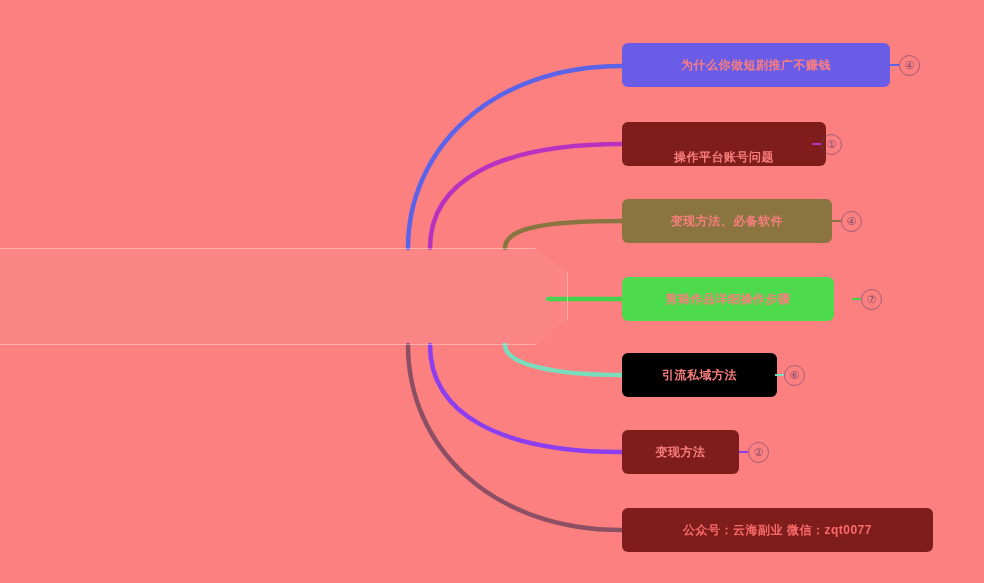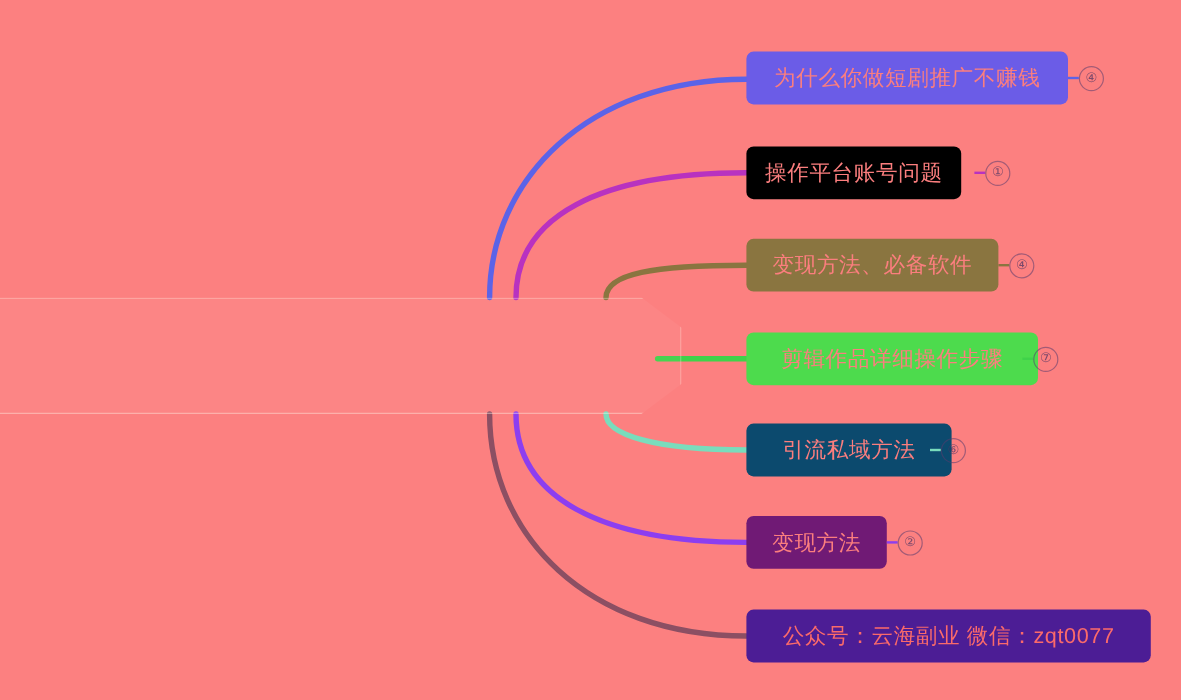--- a/index.html
+++ b/index.html
@@ -61,22 +61,22 @@
     position: absolute;
     box-sizing: border-box;
     border-radius: 6px;
     display: flex;
     align-items: center;
     justify-content: center;
     padding: 0 16px;
     height: 44px;
   }
   .node-label {
-    font-size: 18px;
-    font-weight: normal;
+    font-size: 12px;
+    font-weight: bold;
     white-space: nowrap;
     letter-spacing: 0.5px;
   }
   
   .badge {
     position: absolute;
     width: 19px;
     height: 19px;
     border-radius: 50%;
     border: 1.3px solid rgba(90, 60, 110, 0.55);
@@ -116,43 +116,43 @@
       <br>
     </div>
   </div>
 
   <div id="branch-layer">
       <div class="node" style="left: 622px; top: 43px; width: 268px; background: rgb(107, 92, 231);">
         <span class="node-label" style="color: rgb(251, 126, 126);">为什么你做短剧推广不赚钱</span>
       </div>
       <div class="badge-stub" style="left: 890px; top: 64px; background: rgb(91, 99, 232);"></div>
       <div class="badge" style="left: 899px; top: 55px;">④</div>
-      <div class="node" style="left: 622px; top: 122px; width: 179px; background: #000000;">
+      <div class="node" style="left: 622px; top: 122px; width: 204px; background: #7f1d1d; align-items: flex-end;">
         <span class="node-label" style="color: rgb(251, 126, 126);">操作平台账号问题</span>
       </div>
       <div class="badge-stub" style="left: 812px; top: 143px; background: rgb(184, 50, 192);"></div>
       <div class="badge" style="left: 821px; top: 134px;">①</div>
       <div class="node" style="left: 622px; top: 199px; width: 210px; background: rgb(138, 117, 64);">
         <span class="node-label" style="color: rgb(251, 126, 126);">变现方法、必备软件</span>
       </div>
       <div class="badge-stub" style="left: 832px; top: 220px; background: rgb(138, 117, 64);"></div>
       <div class="badge" style="left: 841px; top: 211px;">④</div>
-      <div class="node" style="left: 622px; top: 277px; width: 243px; background: rgb(77, 219, 77);">
+      <div class="node" style="left: 622px; top: 277px; width: 212px; background: rgb(77, 219, 77);">
         <span class="node-label" style="color: rgb(251, 126, 126);">剪辑作品详细操作步骤</span>
       </div>
       <div class="badge-stub" style="left: 852px; top: 298px; background: rgb(63, 210, 74);"></div>
       <div class="badge" style="left: 861px; top: 289px;">⑦</div>
-      <div class="node" style="left: 622px; top: 353px; width: 171px; background: #0c4a6e;">
+      <div class="node" style="left: 622px; top: 353px; width: 155px; background: #000000;">
         <span class="node-label" style="color: rgb(251, 126, 126);">引流私域方法</span>
       </div>
       <div class="badge-stub" style="left: 775px; top: 374px; background: rgb(121, 220, 188);"></div>
       <div class="badge" style="left: 784px; top: 365px;">⑥</div>
-      <div class="node" style="left: 622px; top: 430px; width: 117px; background: #701a75;">
+      <div class="node" style="left: 622px; top: 430px; width: 117px; background: #7f1d1d;">
         <span class="node-label" style="color: rgb(251, 126, 126);">变现方法</span>
       </div>
       <div class="badge-stub" style="left: 739px; top: 451px; background: rgb(140, 62, 240);"></div>
       <div class="badge" style="left: 748px; top: 442px;">②</div>
-      <div class="node" style="left: 622px; top: 508px; width: 337px; background: #4c1d95;">
+      <div class="node" style="left: 622px; top: 508px; width: 311px; background: #7f1d1d;">
         <span class="node-label" style="color: rgb(251, 106, 106);">公众号：云海副业  微信：zqt0077</span>
       </div>
     </div>
 
 </div>
 
 </body></html>

